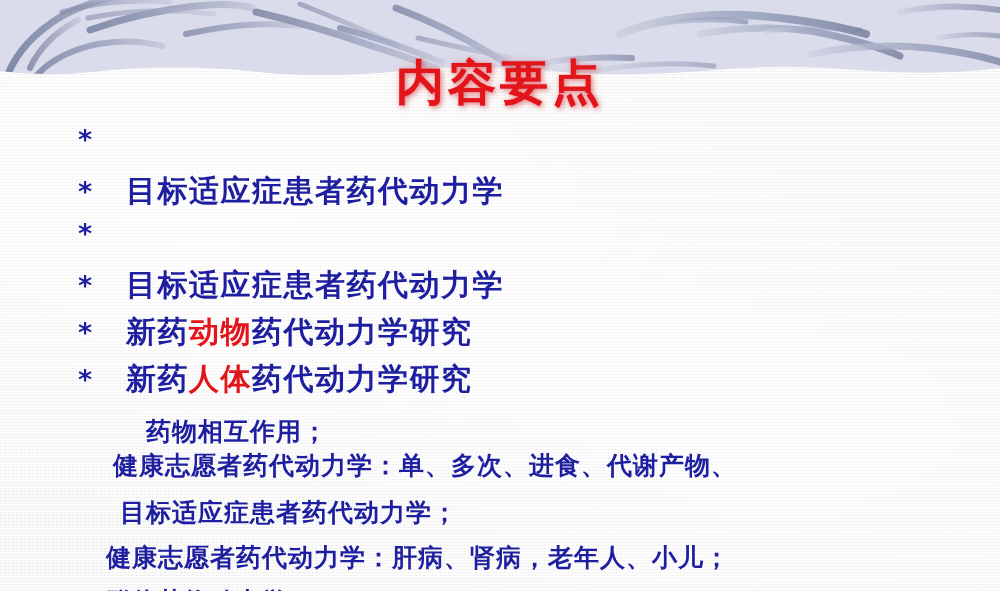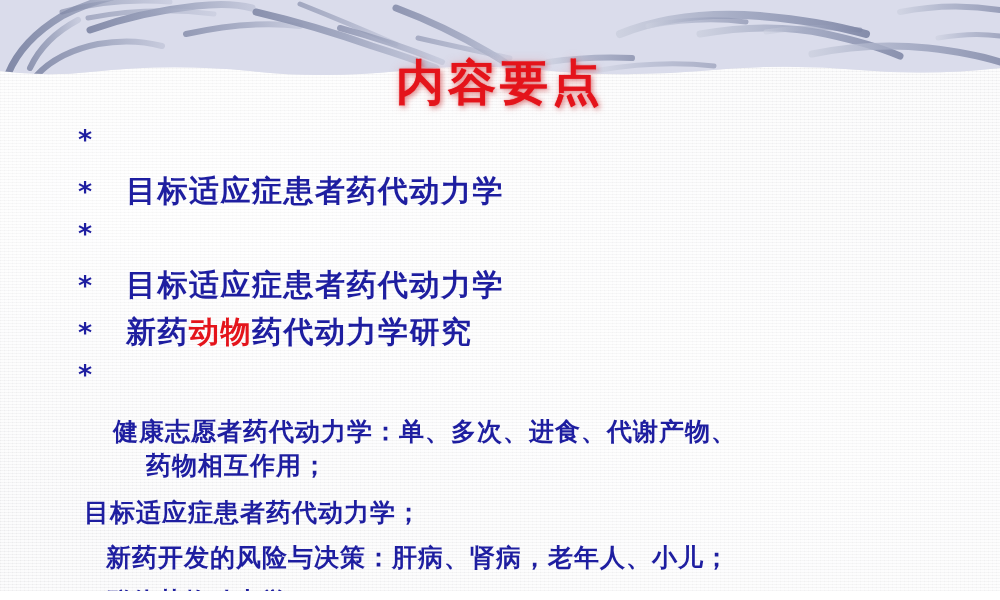--- a/index.html
+++ b/index.html
@@ -101,21 +101,21 @@
     font-size: 25px;
     font-weight: bold;
     letter-spacing: 1px;
     height: 34px;
     line-height: 34px;
     white-space: nowrap;
   }
   .sub-indent-a { padding-left: 113px; }
   .sub-indent-b { padding-left: 146px; }
   .sub-gap { height: 13px; }
-  .sub-indent-c { padding-left: 84px; }
+  .sub-indent-c { padding-left: 120px; }
   .sub-gap2 { height: 11px; }
   .sub-indent-d { padding-left: 106px; }
   .sub-gap3 { height: 10px; }
   .sub-indent-e { padding-left: 106px; }
 </style>
 </head>
 <body>
 
 <div id="slide">
 
@@ -191,28 +191,29 @@
       <span class="bullet-text">目标适应症患者药代动力学</span>
     </div>
 
     <div class="bullet-row">
       <span class="bullet-marker">*</span>
       <span class="bullet-text"><span>新药</span><span class="hl-red">动物</span><span>药代动力学研究</span></span>
     </div>
 
     <div class="bullet-row">
       <span class="bullet-marker">*</span>
+      <span class="bullet-text"><span>新药</span><span class="hl-red">人体</span><span>药代动力学研究</span></span>
     </div>
 
   </div>
 
   <div class="subtext">
+    <div class="sub-line sub-indent-b">药物相互作用；</div>
     <div class="sub-line sub-indent-a">健康志愿者药代动力学：单、多次、进食、代谢产物、</div>
-    <div class="sub-line sub-indent-b">药物相互作用；</div>
     <div class="sub-gap"></div>
     <div class="sub-line sub-indent-c">目标适应症患者药代动力学；</div>
     <div class="sub-gap2"></div>
-    <div class="sub-line sub-indent-d">新药开发的风险与决策：肝病、肾病，老年人、小儿；</div>
+    <div class="sub-line sub-indent-d">健康志愿者药代动力学：肝病、肾病，老年人、小儿；</div>
     <div class="sub-gap3"></div>
     <div class="sub-line sub-indent-e">群体药物动力学：</div>
   </div>
 
 </div>
 
 </body></html>

